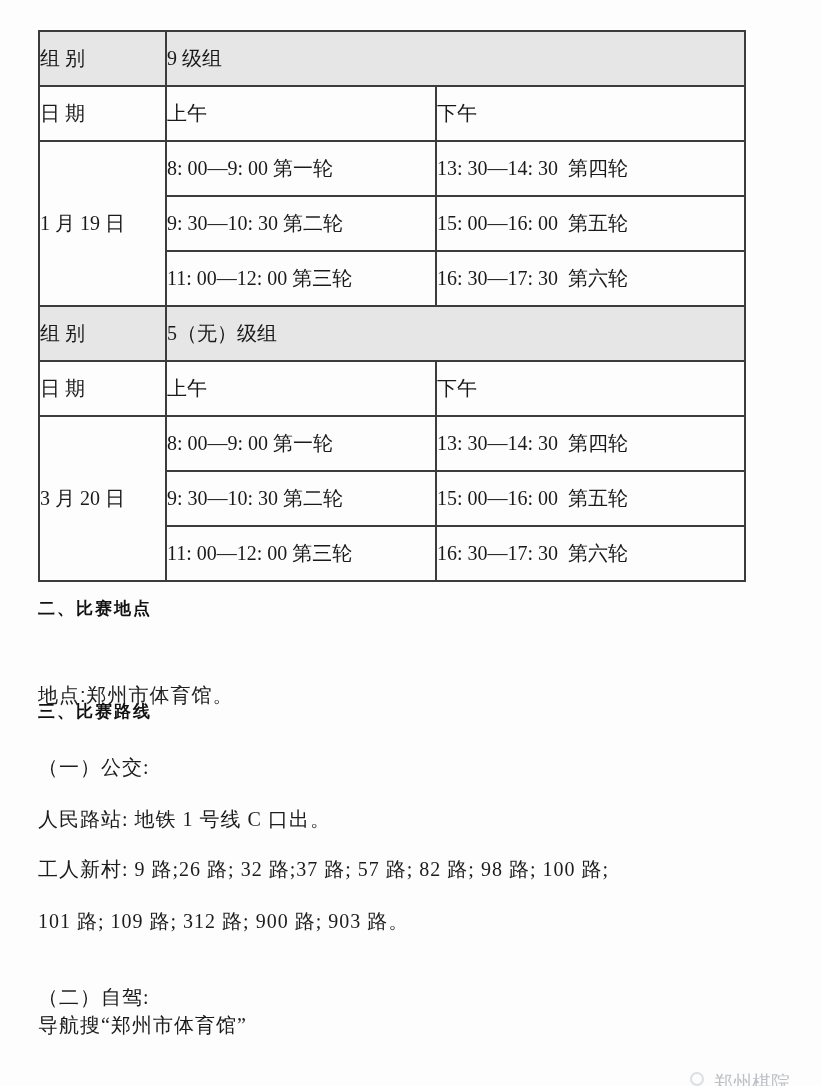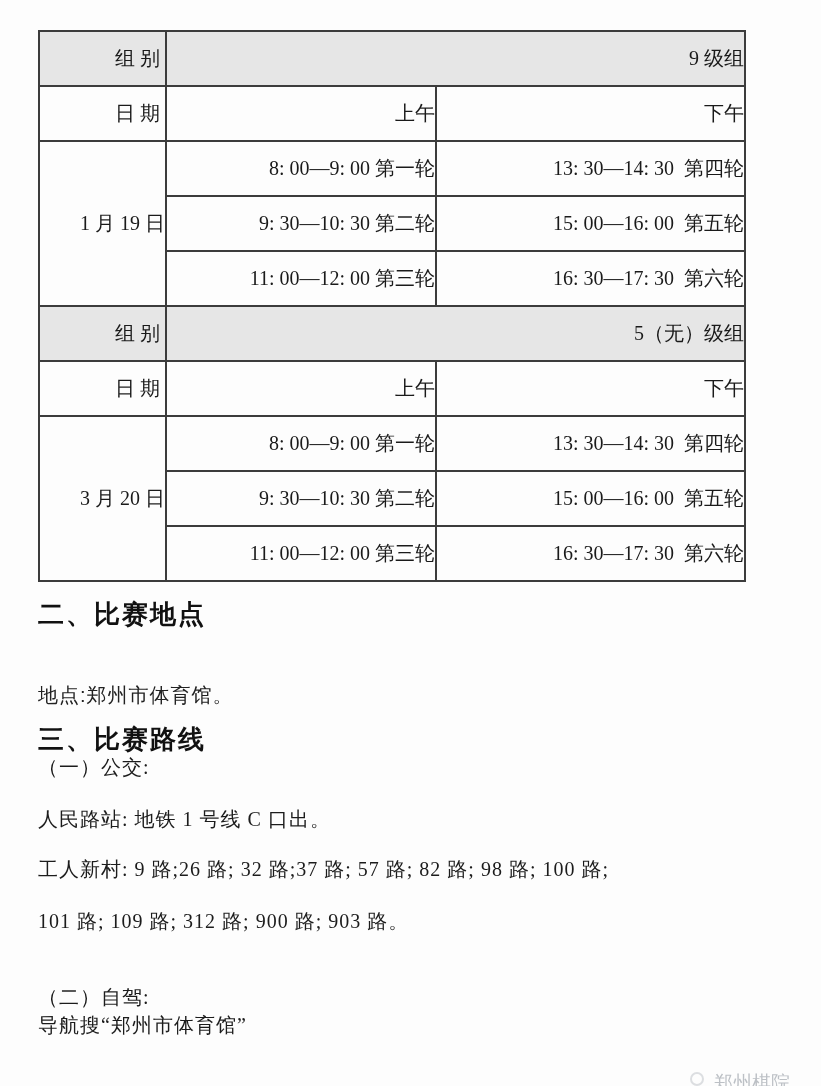--- a/index.html
+++ b/index.html
@@ -15,21 +15,21 @@
   .page { position:absolute; inset:0; }
 
   table.schedule {
     position:absolute; left:38px; top:30px;
     width:706px;
     border-collapse:collapse;
     table-layout:fixed;
   }
   table.schedule td {
     border:2px solid #3c3c3c;
-    text-align:right;
+    text-align:left;
     vertical-align:middle;
     font-size:20px;
     height:55px;
     white-space:pre-wrap;
     color:#1a1a1a;
   }
   td.gray { background:#e6e6e6; }
   td.rowlabel { letter-spacing:5px; }
   td.datecell { font-size:20px; }
   td.timecell { font-size:20px; }
@@ -37,33 +37,33 @@
   .textblock p {
     position:absolute;
     left:38px;
     white-space:pre-wrap;
     font-size:20px;
     letter-spacing:1px;
   }
   p.heading {
     font-family:Liberation Mono, monospace;
     font-weight:700;
-    font-size:26px;
+    font-size:17px;
     letter-spacing:2px;
     color:#111;
   }
   p.sansline {
     font-family:"Liberation Sans","DejaVu Sans",sans-serif;
     font-weight:400;
     color:#222;
     margin-top:32px;
   }
   .l1 { top:597px; }
   .l2 { top:650px; }
-  .l3 { top:700px;margin-top:22px; }
+  .l3 { top:700px; }
   .l4 { top:754px;text-align:right; }
   .l5 { top:806px; }
   .l6 { top:856px;text-align:center; }
   .l7 { top:908px; }
   .l8 { top:984px; }
   .l9 { top:1012px; }
 
   .watermark {
     position:absolute;
     left:690px; top:1070px;

